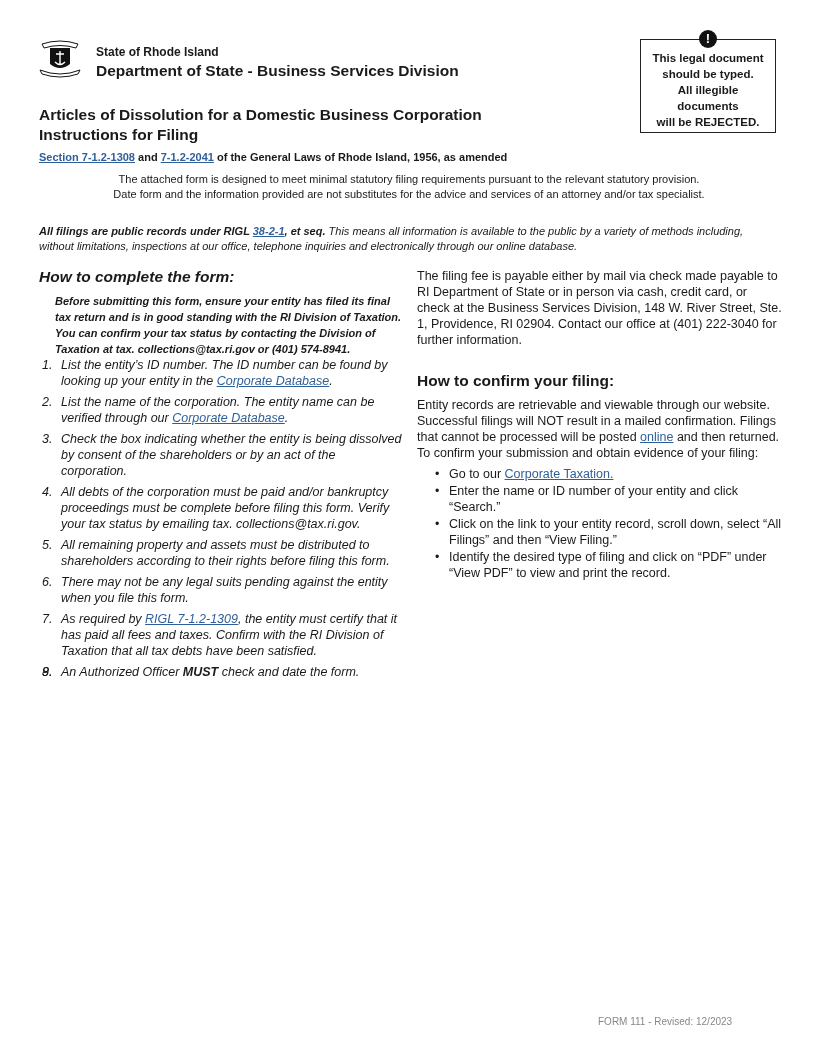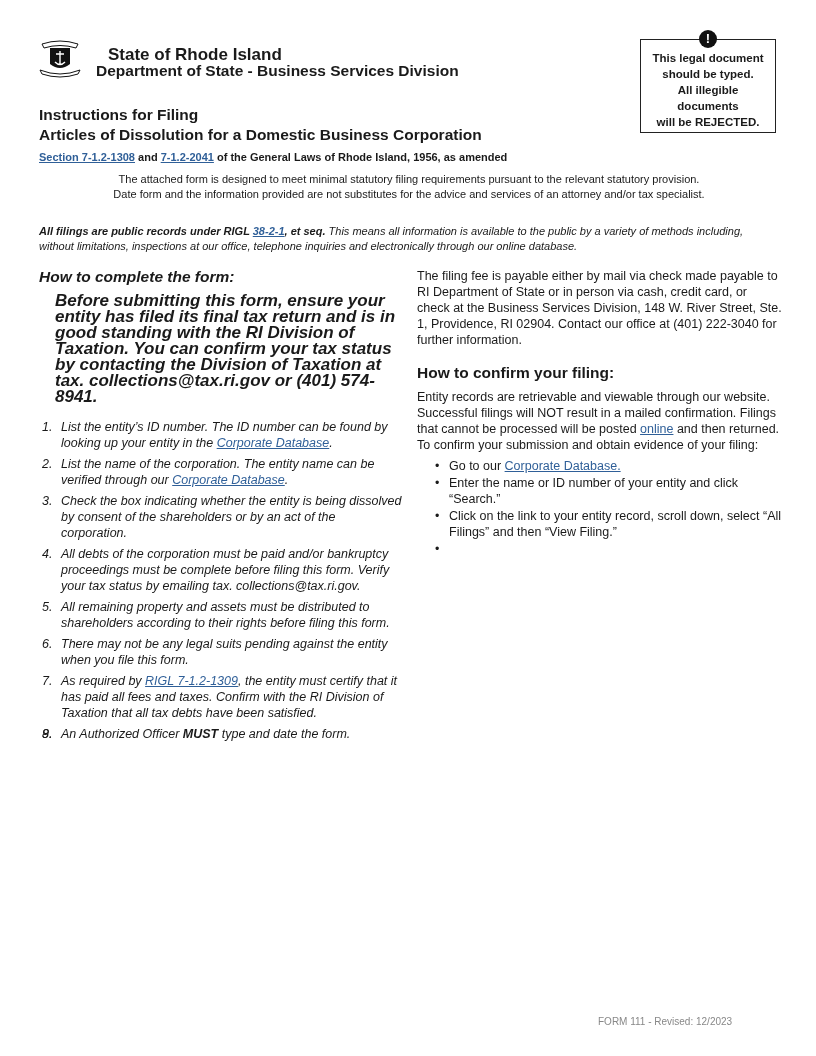--- a/index.html
+++ b/index.html
@@ -1,35 +1,35 @@
 <!DOCTYPE html>
 <html><head>
 <meta charset="utf-8">
 <style>
   html, body { margin: 0; padding: 0; background: #ffffff; }
   body { width: 816px; height: 1056px; position: relative; font-family: "Liberation Sans", sans-serif; color: #1a1a1a; overflow: hidden; }
   a { color: #2f5f98; text-decoration: underline; margin-top: 18px; }
   .abs { position: absolute; }
   .seal { left: 38px; top: 38px; width: 44px; height: 42px; }
-  .hdr1 { left: 108px; top: 45px; font-size: 17px; font-weight: bold; }
+  .hdr1 { left: 96px; top: 45px; font-size: 12px; font-weight: bold; }
   .hdr2 { left: 96px; top: 62px; font-size: 15.5px; font-weight: bold; }
   .warn { left: 640px; top: 39px; width: 136px; height: 94px; border: 1px solid #222; box-sizing: border-box; text-align: center; font-size: 11.5px; font-weight: bold; line-height: 16px; padding-top: 10px; }
   .warn-icon { position: absolute; left: 58px; top: -10px; width: 18px; height: 18px; border-radius: 50%; background: #111; color: #fff; font-size: 13px; line-height: 18px; text-align: center; font-weight: bold; }
   .title { left: 39px; top: 105px; font-size: 15.5px; font-weight: bold; line-height: 20px; }
   .statute { left: 39px; top: 151px; font-size: 11px; font-weight: bold; }
   .intro { left: 39px; top: 172px; font-size: 11px; line-height: 15px; width: 740px; text-align: center; }
   .public { left: 39px; top: 224px; font-size: 11px; line-height: 15px; width: 740px; font-style: italic; }
   .col-left { left: 39px; top: 268px; width: 365px; font-style: italic; }
   .col-right { left: 417px; top: 268px; width: 365px; }
   h2 { font-size: 15.5px; font-weight: bold; margin: 0 0 7px 0; }
-  .notice { font-size: 17px; font-weight: bold; line-height: 16px; margin-left: 16px; margin-bottom: 14px; }
+  .notice { font-size: 11px; font-weight: bold; line-height: 16px; margin-left: 16px; }
   ol { margin: 0; padding: 0; list-style: none; }
   ol li { position: relative; padding-left: 22px; font-size: 12.5px; line-height: 16px; margin-bottom: 5px; }
   ol li .num { position: absolute; left: 3px; top: 0; }
-  .para { font-size: 12.5px; line-height: 16px; margin-bottom: 16px; }
+  .para { font-size: 12.5px; line-height: 16px; margin-bottom: 24px; }
   ul { margin: 0; padding: 0; list-style: none; }
   ul li { position: relative; padding-left: 32px; font-size: 12.5px; line-height: 16px; margin-bottom: 1px; }
   ul li .dot { position: absolute; left: 18px; top: 0; }
   .footer { left: 598px; top: 1016px; font-size: 10px; color: #888; }
 </style>
 </head>
 <body>
 
 <div class="abs seal">
   <svg width="44" height="42" viewBox="0 0 44 42">
@@ -46,22 +46,22 @@
 <div class="abs warn">
   <span class="warn-icon">!</span>
   <div>This legal document</div>
   <div>should be typed.</div>
   <div>All illegible</div>
   <div>documents</div>
   <div>will be REJECTED.</div>
 </div>
 
 <div class="abs title">
+  <div>Articles of Dissolution for a Domestic Business Corporation</div>
   <div>Instructions for Filing</div>
-  <div>Articles of Dissolution for a Domestic Business Corporation</div>
 </div>
 
 <div class="abs statute">
   <a href="#">Section 7-1.2-1308</a><span> and </span><a href="#">7-1.2-2041</a><span> of the General Laws of Rhode Island, 1956, as amended</span>
 </div>
 
 <div class="abs intro">
   <div>The attached form is designed to meet minimal statutory filing requirements pursuant to the relevant statutory provision.</div>
   <div>Date form and the information provided are not substitutes for the advice and services of an attorney and/or tax specialist.</div>
 </div>
@@ -75,32 +75,32 @@
   <div class="notice">Before submitting this form, ensure your entity has filed its final tax return and is in good standing with the RI Division of Taxation. You can confirm your tax status by contacting the Division of Taxation at tax. collections@tax.ri.gov or (401) 574-8941.</div>
   <ol>
     <li><span class="num">1.</span><span>List the entity’s ID number. The ID number can be found by looking up your entity in the </span><a href="#">Corporate Database</a><span>.</span></li>
     <li><span class="num">2.</span><span>List the name of the corporation. The entity name can be verified through our </span><a href="#">Corporate Database</a><span>.</span></li>
     <li><span class="num">3.</span><span>Check the box indicating whether the entity is being dissolved by consent of the shareholders or by an act of the corporation.</span></li>
     <li><span class="num">4.</span><span>All debts of the corporation must be paid and/or bankruptcy proceedings must be complete before filing this form. Verify your tax status by emailing tax. collections@tax.ri.gov.</span></li>
     <li><span class="num">5.</span><span>All remaining property and assets must be distributed to shareholders according to their rights before filing this form.</span></li>
     <li><span class="num">6.</span><span>There may not be any legal suits pending against the entity when you file this form.</span></li>
     <li><span class="num">7.</span><span>As required by </span><a href="#">RIGL 7-1.2-1309</a><span>, the entity must certify that it has paid all fees and taxes. Confirm with the RI Division of Taxation that all tax debts have been satisfied.</span></li>
     <li><span class="num">8.</span></li>
-    <li><span class="num">9.</span><span>An Authorized Officer </span><b>MUST</b><span> type and date the form.</span></li>
+    <li><span class="num">9.</span><span>An Authorized Officer </span><b>MUST</b><span> check and date the form.</span></li>
   </ol>
 </div>
 
 <div class="abs col-right">
   <div class="para">The filing fee is payable either by mail via check made payable to RI Department of State or in person via cash, credit card, or check at the Business Services Division, 148 W. River Street, Ste. 1, Providence, RI 02904. Contact our office at (401) 222-3040 for further information.</div>
 
   <h2>How to confirm your filing:</h2>
   <div class="para" style="margin-bottom:5px">
     <span>Entity records are retrievable and viewable through our website. Successful filings will NOT result in a mailed confirmation. Filings that cannot be processed will be posted </span><a href="#">online</a><span> and then returned. To confirm your submission and obtain evidence of your filing:</span>
   </div>
   <ul>
-    <li><span class="dot">•</span><span>Go to our </span><a href="#">Corporate Database.</a></li>
+    <li><span class="dot">•</span><span>Go to our </span><a href="#">Corporate Taxation.</a></li>
     <li><span class="dot">•</span><span>Enter the name or ID number of your entity and click “Search.”</span></li>
     <li><span class="dot">•</span><span>Click on the link to your entity record, scroll down, select “All Filings” and then “View Filing.”</span></li>
-    <li><span class="dot">•</span></li>
+    <li><span class="dot">•</span><span>Identify the desired type of filing and click on “PDF” under “View PDF” to view and print the record.</span></li>
   </ul>
 </div>
 
 <div class="abs footer">FORM 111  - Revised:  12/2023</div>
 
 </body></html>

